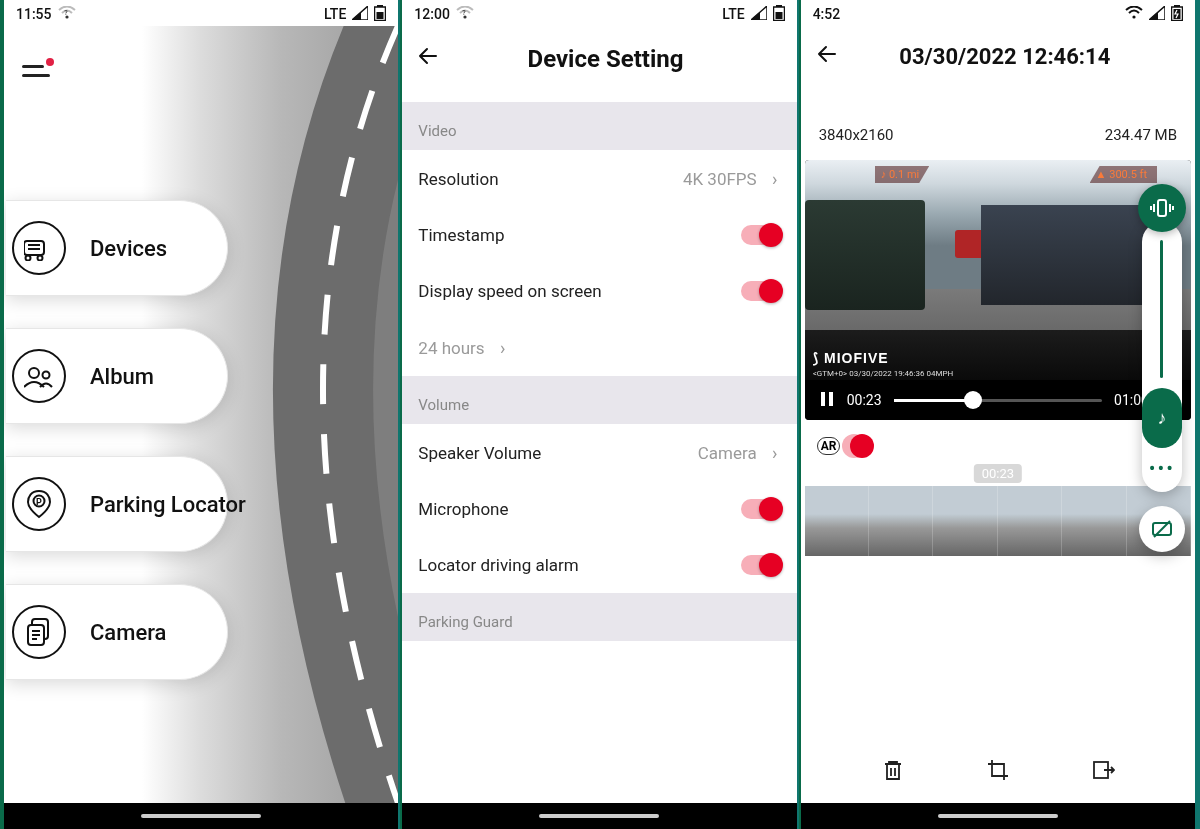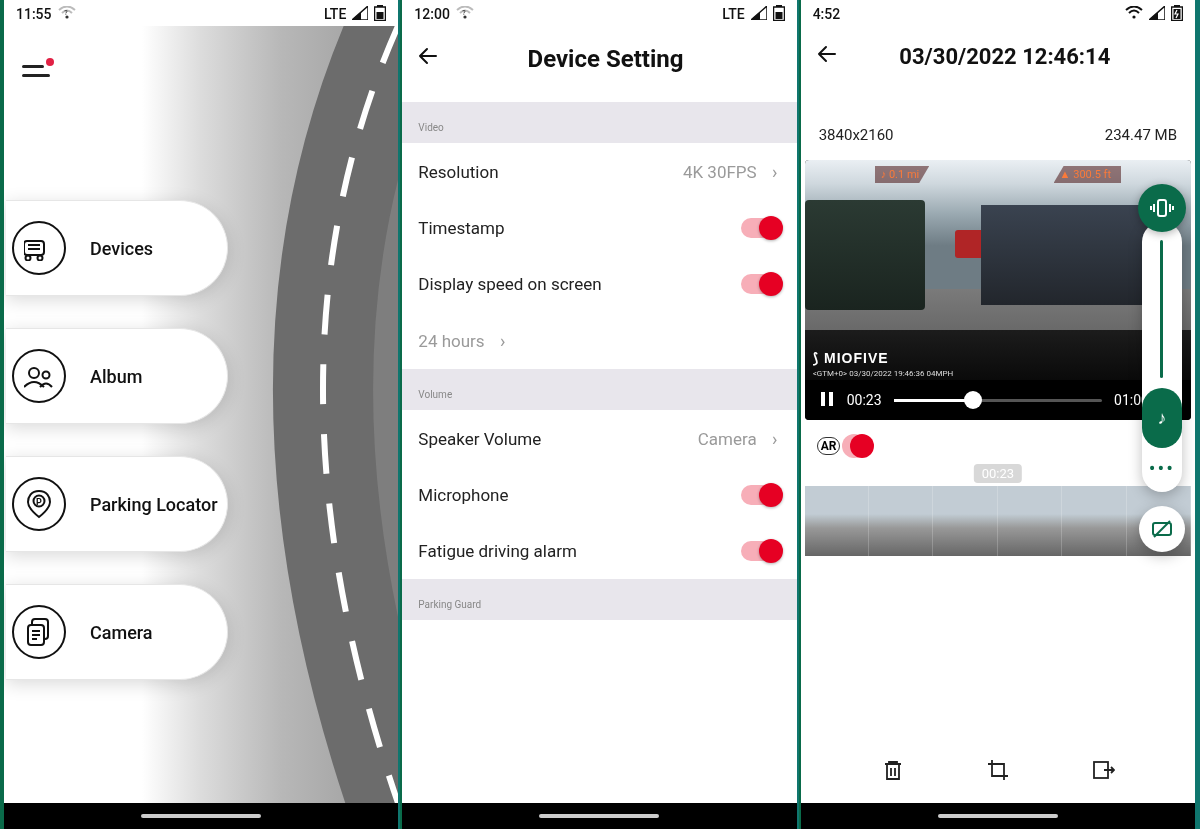--- a/index.html
+++ b/index.html
@@ -23,47 +23,47 @@
   .p1-road { position: absolute; inset: 0; background: linear-gradient(to right, #fff 0%, #fff 35%, #dcdcdc 50%, #b8b8b8 70%, #9a9a9a 100%); overflow:hidden; }
   .p1-road svg { position:absolute; top:0; right:0; width: 240px; height: 100%; }
   .p1-hamburger { position: absolute; top: 54px; left: 18px; width: 34px; height: 34px; display:flex; flex-direction:column; justify-content:center; gap:6px; }
   .p1-hamburger .bar { height: 3px; background:#222; border-radius:2px; }
   .p1-hamburger .bar.t { width: 22px; }
   .p1-hamburger .bar.b { width: 28px; }
   .p1-hamburger .dot { position:absolute; top:4px; right:2px; width:8px; height:8px; border-radius:50%; background:#e12144; }
   .p1-list { position:absolute; top:200px; left:0; right:170px; display:flex; flex-direction:column; gap:32px; padding-left:2px; }
   .p1-item { display:flex; align-items:center; gap:24px; background:#fff; border:1px solid #e6e6e6; border-right:1px solid #e6e6e6; border-left:none; border-radius: 0 50px 50px 0; padding: 20px 24px 20px 6px; box-shadow: 0 4px 18px rgba(0,0,0,0.15); }
   .p1-item .icon-circle { width:54px; height:54px; border:2px solid #111; border-radius:50%; display:flex; align-items:center; justify-content:center; flex-shrink:0; }
-  .p1-item .label { font-size:18px; font-weight:500; color:#111; white-space:nowrap; }
+  .p1-item .label { font-size:22px; font-weight:500; color:#111; white-space:nowrap; }
 
   
   .p2-header { display:flex; align-items:center; gap:18px; padding: 18px 14px 18px 14px; }
   .p2-back { font-size:24px; }
   .p2-title { flex:1; text-align:center; font-size:24px; font-weight:700; color:#111; margin-right:30px;}
   .p2-scroll { position:absolute; top:102px; left:0; right:0; bottom:26px; overflow:hidden; background:#fff; }
-  .p2-section { background:#e8e6ec; color:#888; font-size:10px; padding: 20px 16px 10px; }
+  .p2-section { background:#e8e6ec; color:#888; font-size:15px; padding: 20px 16px 10px; }
   .p2-row { display:flex; align-items:center; justify-content:space-between; padding: 18px 16px; font-size:17px; color:#222; gap:10px; }
   .p2-row .val { color:#9a9a9a; font-size:17px; display:flex; align-items:center; gap:12px;}
   .p2-row .lbl { flex:1; white-space:nowrap; overflow:hidden; text-overflow:ellipsis; }
   .chev { color:#9a9a9a; font-size:18px; width:12px; text-align:center;}
   .toggle { width:40px; height:20px; border-radius:12px; background:#d4d4d4; position:relative; flex-shrink:0; }
   .toggle .knob { position:absolute; top:-2px; width:24px; height:24px; border-radius:50%; background:#f1f1f1; box-shadow:0 1px 3px rgba(0,0,0,.3);} 
   .toggle.off .knob{ left:-2px;}
   .toggle.on { background:#f7aeb8;}
   .toggle.on .knob { right:-2px; background:#e60023;}
 
   
   .p3-header { display:flex; align-items:center; gap:18px; padding: 16px 14px; }
   .p3-title { flex:1; text-align:center; font-size:22px; font-weight:700; color:#111; margin-right:28px;}
   .p3-meta { display:flex; justify-content:space-between; padding: 40px 18px 16px; font-size:15px; color:#222;}
   .p3-video { position:relative; margin:0 4px; height:260px; border-radius:4px; overflow:hidden; background:#000;}
   .p3-video .sky { position:absolute; top:0; left:0; right:0; height:60%; background:linear-gradient(#eaeff3 0%, #cfd8de 15%, #99a8b0 35%, #6e7c84 55%);}
   .p3-video .ground { position:absolute; bottom:40px; left:0; right:0; height:35%; background:linear-gradient(#7a7a7a, #555);}
   .p3-video .dash { position:absolute; bottom:40px; left:0; right:0; height:50px; background:linear-gradient(#1c1c1c, #0a0a0a);}
-  .p3-hud { position:absolute; top:6px; left:0; right:0; display:flex; justify-content:space-between; padding:0 70px 0 70px;}
+  .p3-hud { position:absolute; top:6px; left:0; right:0; display:flex; justify-content:space-between; padding:0 34px 0 70px;}
   .p3-hud .tag { font-size:11px; color:#fa7a3a; background:rgba(60,0,0,.5); padding:2px 10px 2px 6px; clip-path: polygon(0 0, 100% 0, calc(100% - 10px) 100%, 0 100%);}
   .p3-ctrl { position:absolute; bottom:0; left:0; right:0; height:40px; background:rgba(0,0,0,.9); display:flex; align-items:center; padding:0 14px; gap:12px; color:#fff; font-size:14px;}
   .p3-ctrl .track{ flex:1; height:3px; background:#555; position:relative; border-radius:2px;}
   .p3-ctrl .track .fill{position:absolute; left:0; top:0; bottom:0; width:38%; background:#fff;}
   .p3-ctrl .track .thumb{position:absolute; left:38%; top:50%; transform:translate(-50%,-50%); width:18px; height:18px; border-radius:50%; background:#fff;}
   .p3-brand { position:absolute; left:8px; bottom:54px; color:#fff; font-size:14px; font-weight:700; letter-spacing:1px; font-family: Arial, sans-serif;}
   .p3-sub { position:absolute; left:8px; bottom:42px; color:#ddd; font-size:8px;}
   .p3-rowtools { display:flex; align-items:center; justify-content:space-between; padding:14px 16px 4px;}
   .p3-rec { display:flex; align-items:center; gap:10px;}
   .p3-rec .ar { font-size:12px; border:1.5px solid #333; border-radius:10px; padding:1px 3px; position:relative; font-weight:700;}
@@ -258,21 +258,21 @@
             <span class="chev">›</span>
           </span>
       </div>
       <div class="p2-row">
         <span class="lbl">Microphone</span>
         <div class="toggle on">
             <div class="knob"></div>
           </div>
       </div>
       <div class="p2-row">
-        <span class="lbl">Fatigue driving alarm</span>
+        <span class="lbl">Locator driving alarm</span>
         <div class="toggle on">
             <div class="knob"></div>
           </div>
       </div>
 
       <div class="p2-section">Parking Guard</div>
     </div>
 
     <div class="nav-bar">
         <div class="nav-pill"></div>

